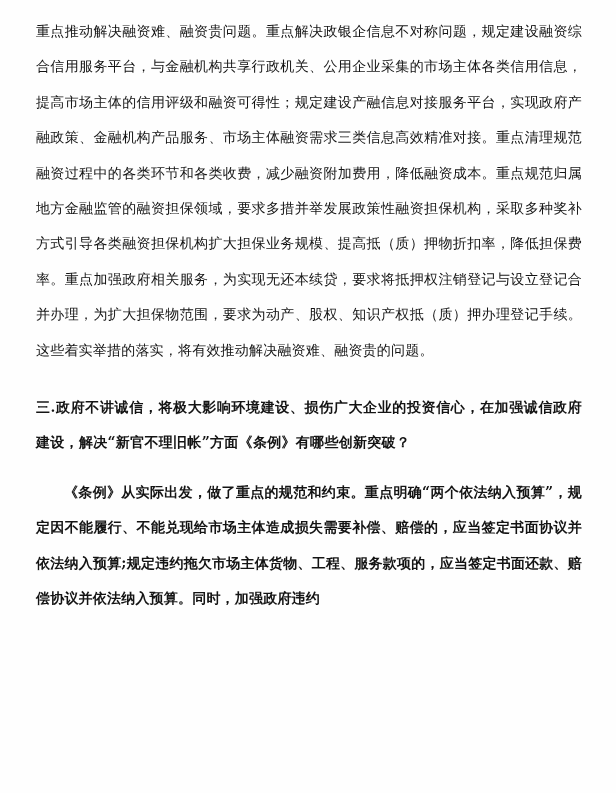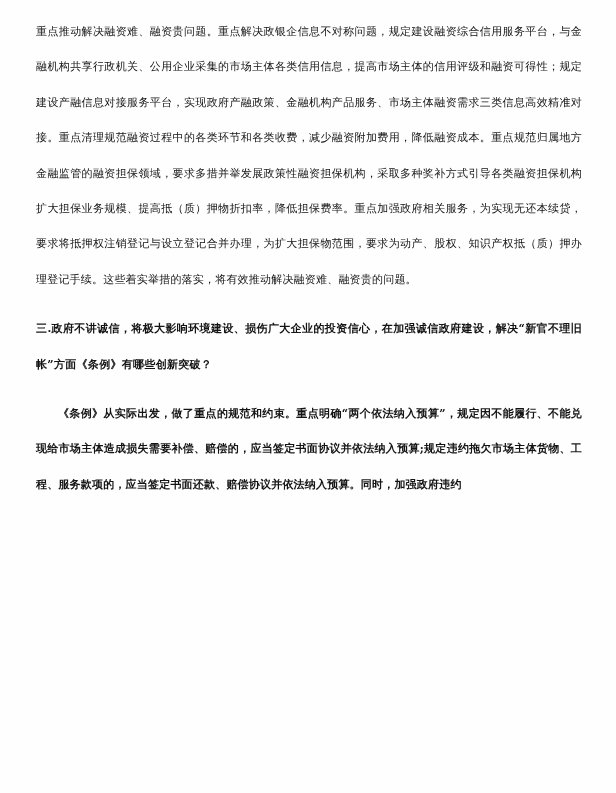--- a/index.html
+++ b/index.html
@@ -15,38 +15,38 @@
     overflow: hidden;
   }
   .page {
     box-sizing: border-box;
     width: 616px;
     height: 793px;
     padding: 14px 34px 10px 36px;
     background: #fefefe;
   }
   .para {
-    font-size: 11px;
+    font-size: 14px;
     line-height: 35.4px;
     text-align: justify;
     text-justify: inter-ideograph;
     letter-spacing: 0.2px;
     margin: 0;
     color: #141414;
   }
   .para.body {
     font-weight: 400;
   }
   .para.indent {
     text-indent: 2em;
     font-weight: bold;
   }
   .para.heading {
     font-weight: 700;
-    margin-top: 14px;
+    margin-top: 22px;
     text-indent: 0;
     letter-spacing: 0.3px;
   }
   .para.after-heading {
     margin-top: 14px;
   }
 </style>
 </head>
 <body>
 

